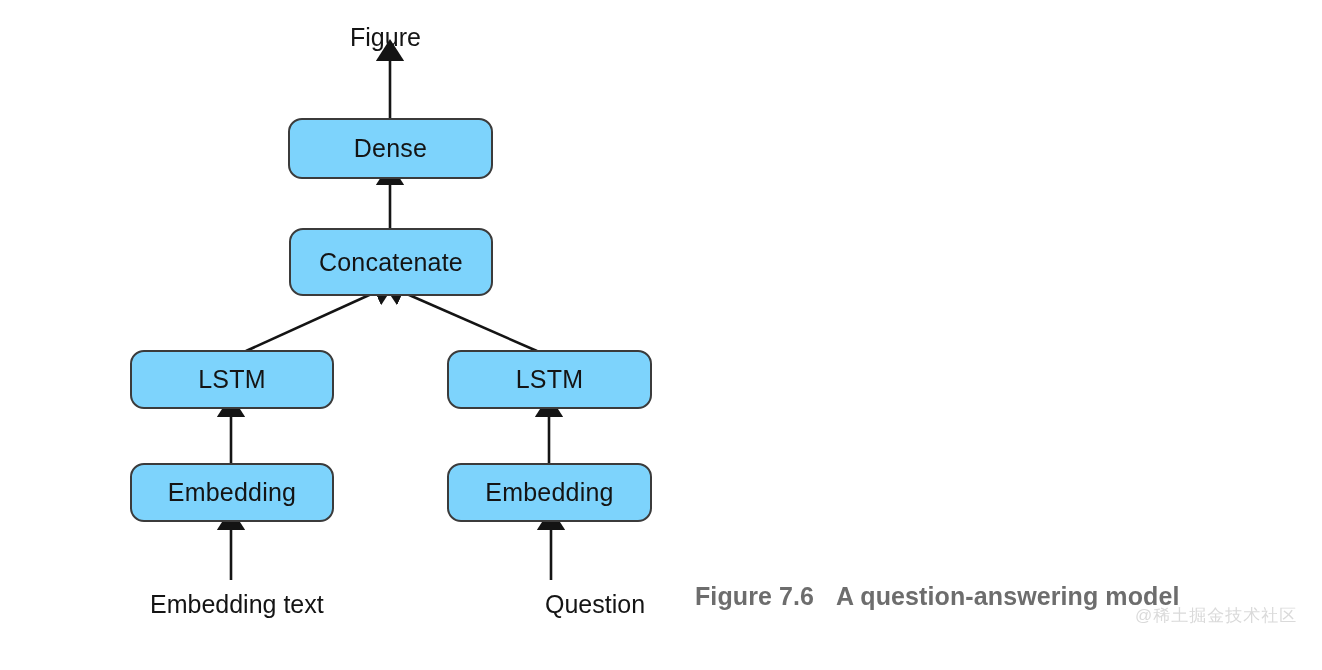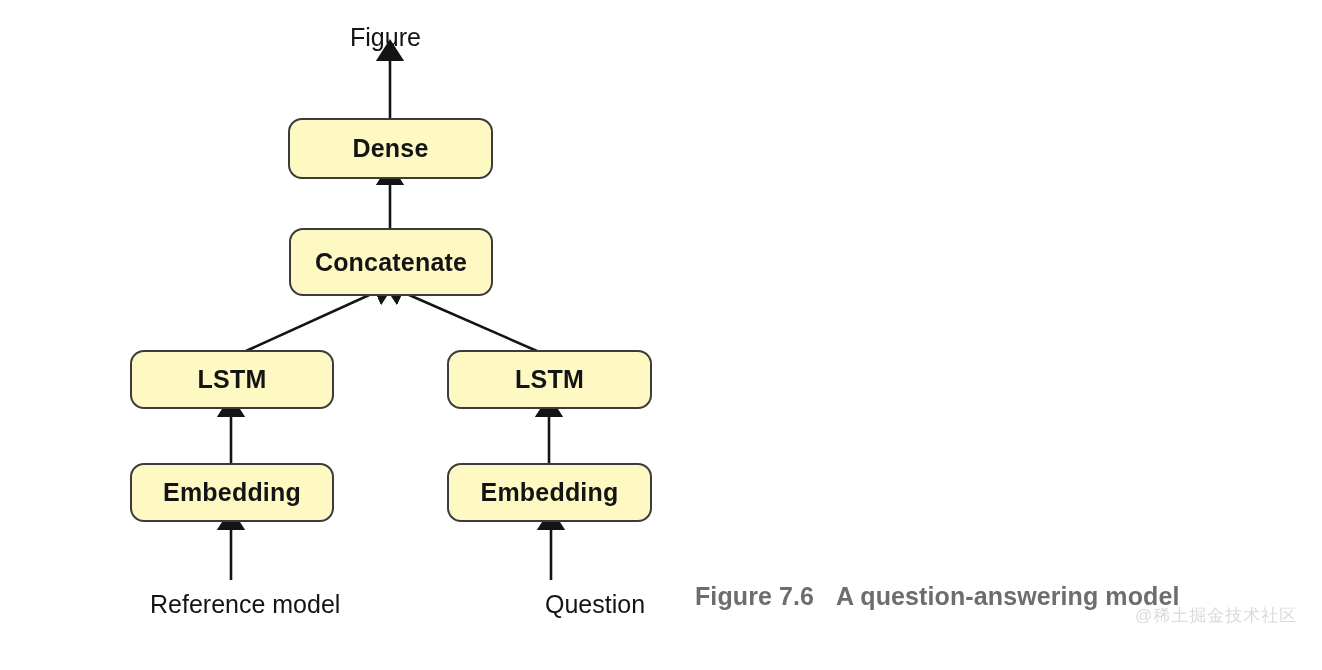--- a/index.html
+++ b/index.html
@@ -17,28 +17,28 @@
     position: relative;
     width: 1322px;
     height: 670px;
     background: #ffffff;
     overflow: hidden;
   }
   
   .node {
     position: absolute;
     box-sizing: border-box;
-    background: #fef9c3;
+    background: #7dd3fc;
     border: 2.5px solid #3b3b3b;
     border-radius: 14px;
     display: flex;
     align-items: center;
     justify-content: center;
     font-size: 25px;
-    font-weight: 700;
+    font-weight: 400;
     color: #141414;
     letter-spacing: 0.2px;
     line-height: 1;
   }
   .node-dense       { left: 288px; top: 118px; width: 205px; height: 61px; }
   .node-concat      { left: 289px; top: 228px; width: 204px; height: 68px; }
   .node-lstm-left   { left: 130px; top: 350px; width: 204px; height: 59px; }
   .node-lstm-right  { left: 447px; top: 350px; width: 205px; height: 59px; }
   .node-emb-left    { left: 130px; top: 463px; width: 204px; height: 59px; }
   .node-emb-right   { left: 447px; top: 463px; width: 205px; height: 59px; }
@@ -125,21 +125,21 @@
   <div class="node node-concat">Concatenate</div>
 
   <div class="node node-lstm-left">LSTM</div>
 
   <div class="node node-lstm-right">LSTM</div>
 
   <div class="node node-emb-left">Embedding</div>
 
   <div class="node node-emb-right">Embedding</div>
 
-  <div class="plain-label label-ref">Reference model</div>
+  <div class="plain-label label-ref">Embedding text</div>
 
   <div class="plain-label label-question">Question</div>
 
   <div class="caption">
     <span>Figure 7.6</span><span class="cap-gap"></span><span>A question-answering model</span>
   </div>
 
   <div class="watermark">@稀土掘金技术社区</div>
 
 </div>

